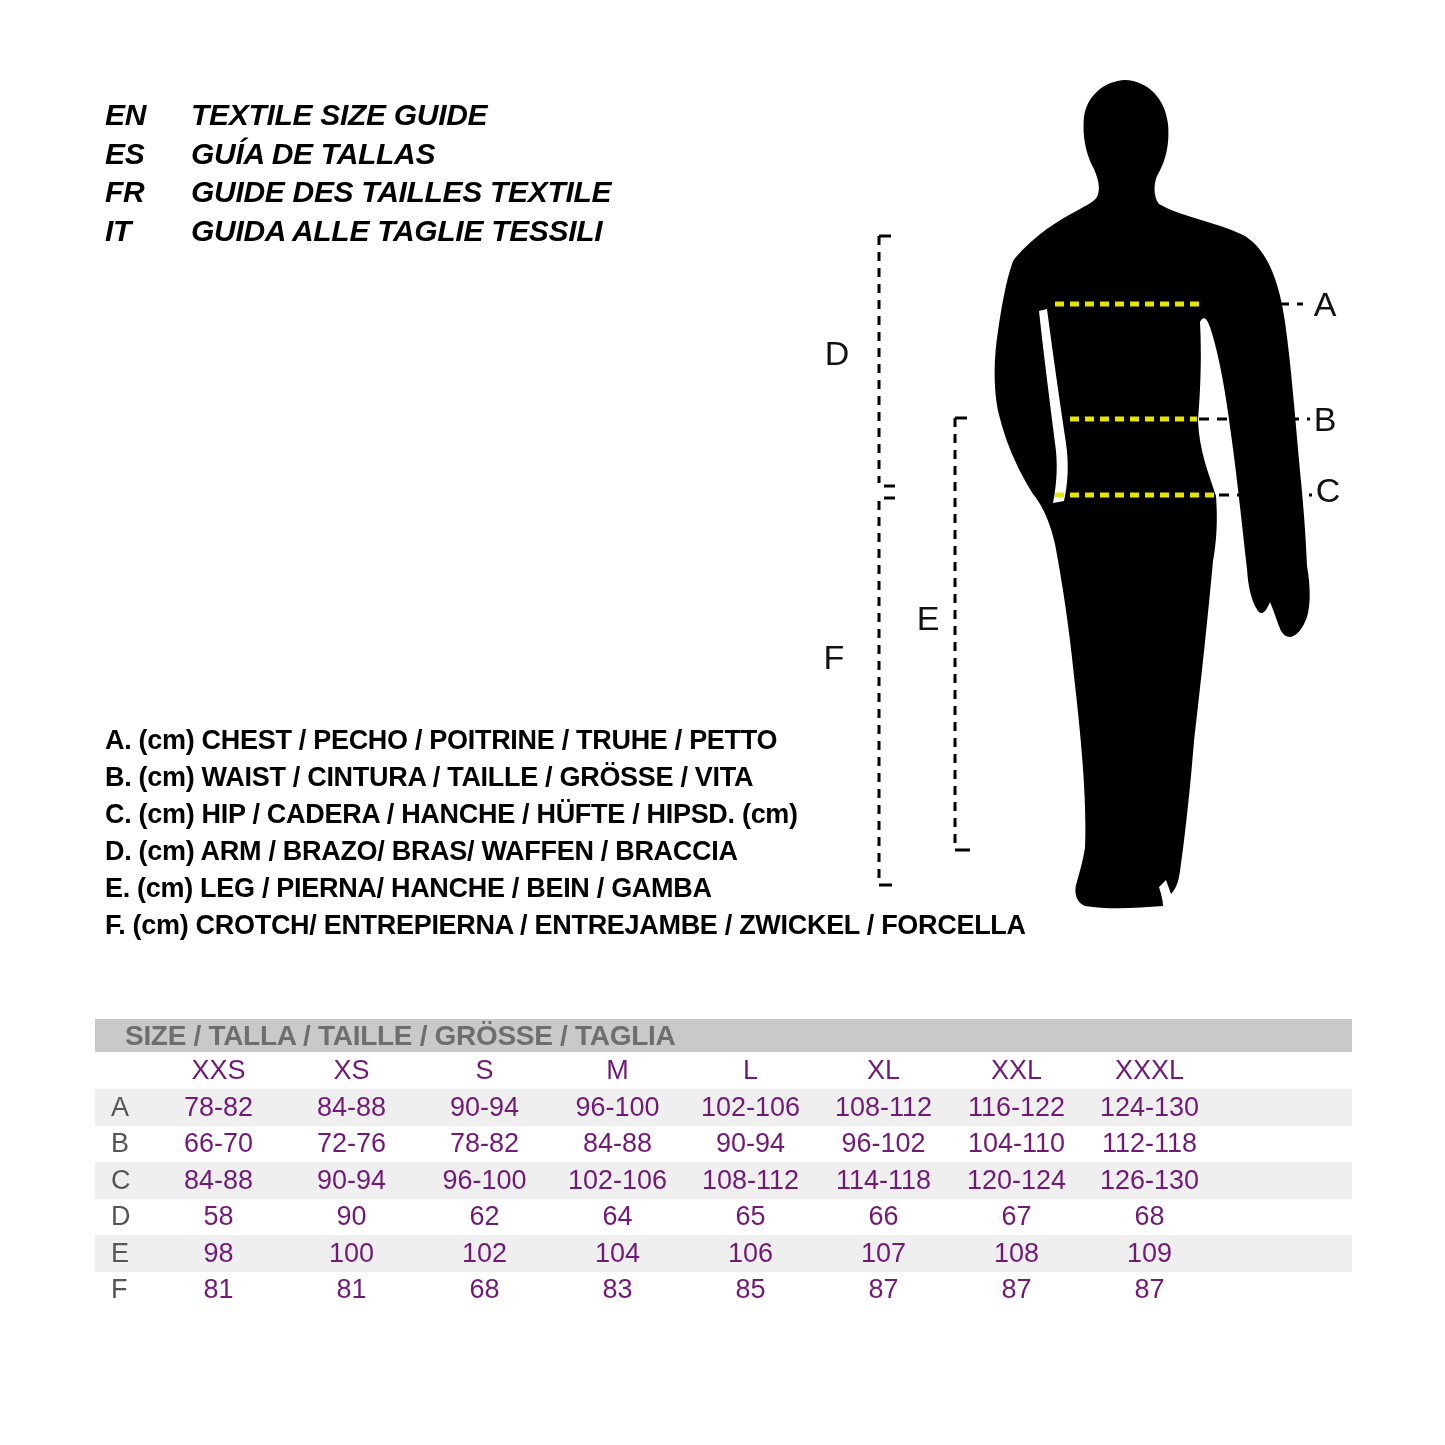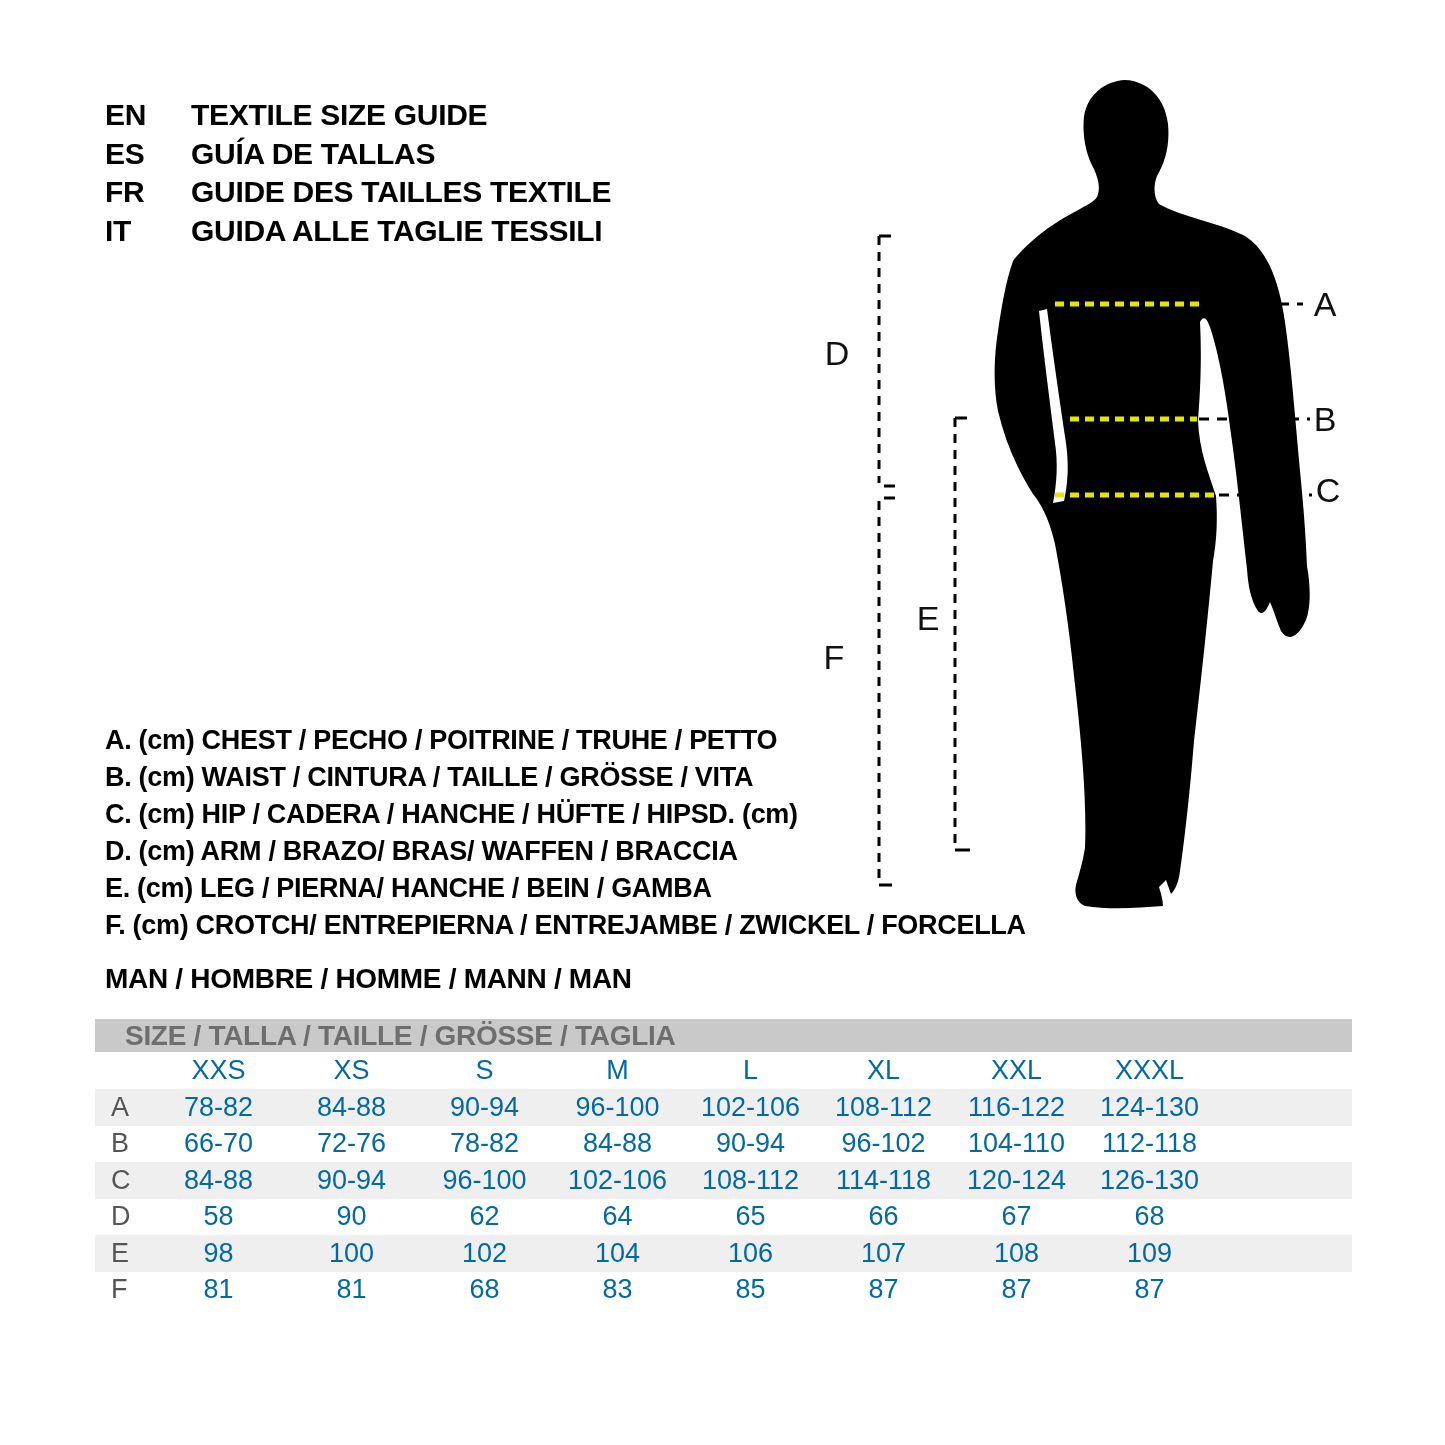--- a/index.html
+++ b/index.html
@@ -1,40 +1,40 @@
 <!DOCTYPE html>
 <html><head>
 <meta charset="utf-8">
 <style>
   html,body{margin:0;padding:0;background:#fff;}
   #page{position:relative;width:1445px;height:1445px;background:#fff;overflow:hidden;
         font-family:"Liberation Sans",sans-serif;color:#000;}
 
   
   #lang-block{position:absolute;left:105px;top:96px;}
-  .lang-row{display:flex;line-height:38.6px;font-size:30px;font-weight:600;letter-spacing:-0.3px;}
+  .lang-row{display:flex;line-height:38.6px;font-size:30px;font-weight:600;letter-spacing:-0.3px;font-style:italic;}
   .lang-code{width:86px;}
 
   
   #legend-block{position:absolute;left:105px;top:722px;}
   .legend-row{line-height:37px;font-size:27px;font-weight:600;letter-spacing:-0.3px;white-space:nowrap;}
 
   
   #gender-line{position:absolute;left:105px;top:963px;font-size:28px;font-weight:600;letter-spacing:-0.3px;}
 
   
   #size-table{position:absolute;left:95px;top:1019px;width:1257px;}
   #table-header-bar{height:33px;background:#c9c9c9;color:#6e6e6e;font-size:28px;font-weight:600;
                     line-height:33px;padding-left:30px;letter-spacing:-0.3px;box-sizing:border-box;}
   .trow{display:flex;align-items:center;}
   .trow.cols{height:37px;background:#fff;}
   .trow.data{height:36.5px;}
   .trow.data.stripe{background:#efefef;}
   .tlabel{width:57px;padding-left:16px;box-sizing:border-box;color:#555557;font-size:27px;font-weight:500;}
-  .tcell{width:133px;text-align:center;color:#0369a1;font-size:27px;font-weight:500;}
+  .tcell{width:133px;text-align:center;color:#701a75;font-size:27px;font-weight:500;}
   .tfill{flex:1;}
 
   
   #figure-wrap{position:absolute;left:820px;top:55px;width:560px;height:890px;}
   #figure-wrap svg{display:block;width:100%;height:100%;}
   .diagram-label{font-family:"Liberation Sans",sans-serif;font-size:34px;fill:#111;}
 </style>
 </head>
 <body>
 
@@ -61,21 +61,20 @@
 
   <div id="legend-block">
     <div class="legend-row">A. (cm) CHEST / PECHO / POITRINE / TRUHE / PETTO</div>
     <div class="legend-row">B. (cm) WAIST / CINTURA / TAILLE / GRÖSSE / VITA</div>
     <div class="legend-row">C. (cm) HIP / CADERA / HANCHE / HÜFTE / HIPSD. (cm)</div>
     <div class="legend-row">D. (cm) ARM / BRAZO/ BRAS/ WAFFEN / BRACCIA</div>
     <div class="legend-row">E. (cm) LEG / PIERNA/ HANCHE / BEIN / GAMBA</div>
     <div class="legend-row">F. (cm) CROTCH/ ENTREPIERNA / ENTREJAMBE / ZWICKEL / FORCELLA</div>
   </div>
 
-  <div id="gender-line">MAN / HOMBRE / HOMME / MANN / MAN</div>
 
   <div id="figure-wrap">
     <svg viewBox="0 0 560 890" xmlns="http://www.w3.org/2000/svg">
 
       <path fill="#000000" d="
         M305,25
         C328,26 345,43 348,69 C350,91 345,107 337,121 C333,131 334,143 339,149
         C361,162 397,167 423,180 C447,193 459,226 465,267 C471,309 475,361 480,416
         C484,456 486,486 487,511 C491,533 491,557 484,569 C477,583 467,586 461,576
         C457,567 454,556 450,547 C447,554 443,562 438,556 C431,546 428,530 427,514

